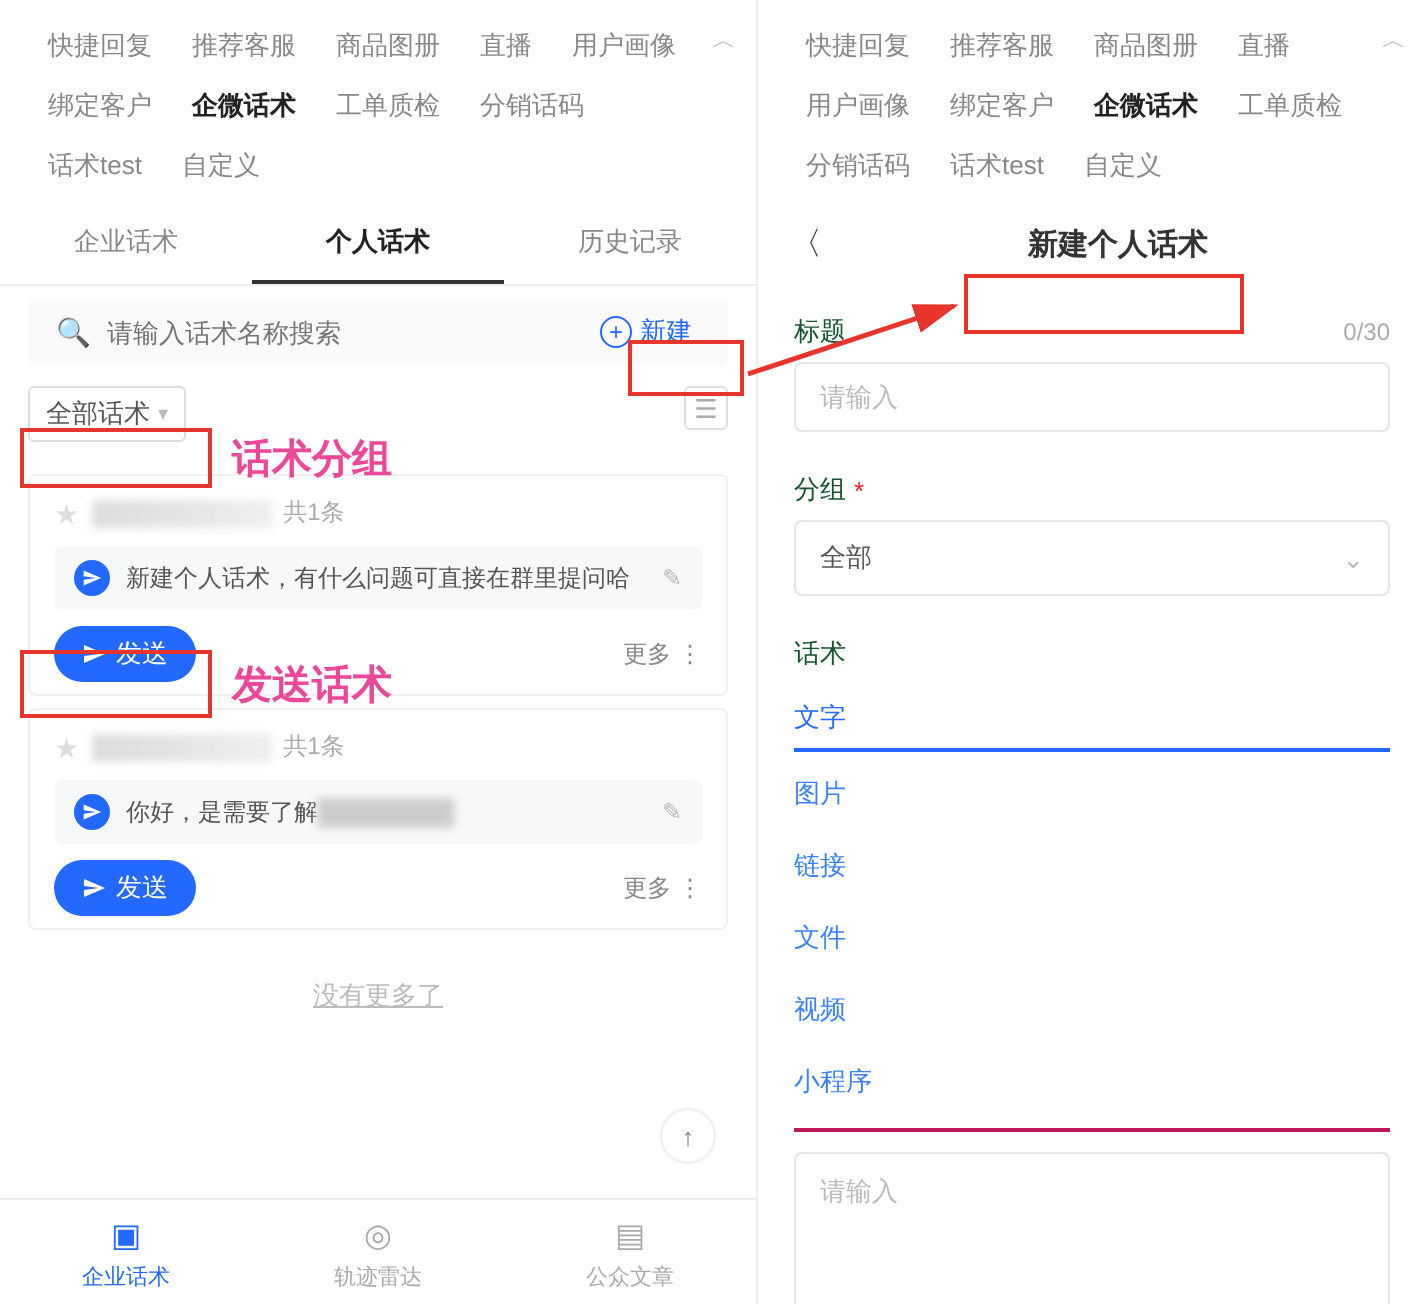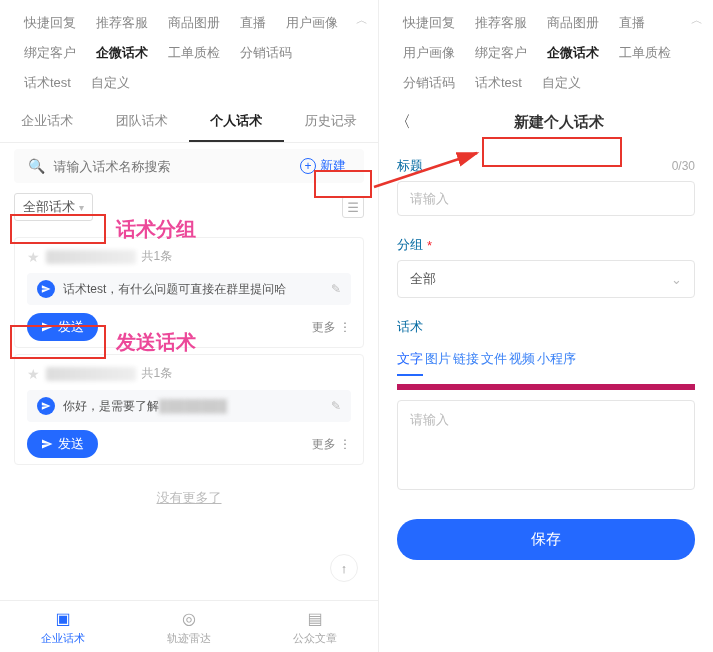--- a/index.html
+++ b/index.html
@@ -16,21 +16,21 @@
 .sub-tabs { display: flex; border-bottom: 1px solid #eee; padding: 4px 0 0; }
 .sub-tab { flex: 1; text-align: center; padding: 10px 0; color: #888; cursor: pointer; font-size: 13px; }
 .sub-tab.active { color: #222; font-weight: 600; border-bottom: 2px solid #333; }
 
 .search-row { display: flex; align-items: center; padding: 8px 12px 8px 14px; gap: 8px; background: #fafafa; margin: 6px 14px 0; border-radius: 4px; }
 .search-icon { color: #bbb; font-size: 14px; }
 .search-input { flex: 1; border: none; background: transparent; color: #bbb; font-size: 13px; outline: none; }
 .new-btn { display: flex; align-items: center; gap: 4px; color: #2469ff; cursor: pointer; font-size: 13px; padding-right: 6px; }
 .new-btn .plus { width: 16px; height: 16px; border: 1.5px solid #2469ff; border-radius: 50%; display: flex; align-items: center; justify-content: center; font-size: 12px; line-height: 1; }
 
-.filter-row { display: flex; align-items: center; padding: 10px 14px; gap: 12px; }
+.filter-row { display: flex; padding: 10px 14px; gap: 12px; }
 .filter-chip { display: flex; align-items: center; gap: 4px; border: 1px solid #ddd; border-radius: 3px; padding: 4px 8px; color: #555; font-size: 13px; cursor: pointer; }
 .filter-chip .chev { color: #bbb; font-size: 10px; }
 .list-icon { margin-left: auto; color: #aaa; width: 22px; height: 22px; border: 1px solid #ddd; border-radius: 3px; display: flex; align-items: center; justify-content: center; }
 
 .card { margin: 6px 14px; background: #fff; border: 1px solid #f0f0f0; border-radius: 4px; padding: 10px 12px 6px; }
 .card-head { display: flex; align-items: center; gap: 6px; margin-bottom: 8px; }
 .star-icon { color: #ddd; font-size: 14px; }
 .card-title { flex: 1; height: 14px; background: linear-gradient(90deg,#ddd,#eee); border-radius: 2px; filter: blur(2px); max-width: 90px; }
 .card-count { color: #aaa; font-size: 12px; text-align: right; }
 .msg-row { display: flex; align-items: center; gap: 8px; background: #f7f8fa; border-radius: 4px; padding: 7px 10px; margin-bottom: 8px; }
@@ -52,28 +52,28 @@
 .bottom-item .icon { font-size: 16px; color: #aaa; display: block; margin-bottom: 2px; }
 .bottom-item .lbl { font-size: 11px; color: #aaa; }
 .bottom-item.active .icon, .bottom-item.active .lbl { color: #2469ff; }
 
 
 .form-head { display: flex; align-items: center; padding: 14px 16px; gap: 10px; }
 .back-icon { font-size: 16px; color: #333; cursor: pointer; }
 .form-title { font-weight: 600; font-size: 15px; }
 .form-sec { padding: 10px 18px; }
 .label-row { display: flex; align-items: center; margin-bottom: 6px; }
-.label { font-size: 13px; color: #0369a1; font-weight: 500; }
+.label { font-size: 13px; color: #14532d; font-weight: 500; }
 .req { color: #f5222d; margin-left: 4px; }
 .counter { margin-left: auto; color: #aaa; font-size: 12px; }
 .input { width: 100%; border: 1px solid #e5e5e5; border-radius: 4px; padding: 9px 12px; font-size: 13px; outline: none; }
 .input::placeholder { color: #bbb; }
 .select { display: flex; align-items: center; justify-content: space-between; border: 1px solid #e5e5e5; border-radius: 4px; padding: 9px 12px; cursor: pointer; color: #555; }
 .select .chev { color: #bbb; }
-.content-tabs { display: flex; gap: 2px; padding: 8px 0; border-bottom: 6px solid #be185d; margin-bottom: 10px; }
+.content-tabs { display: flex; gap: 12px; padding: 8px 0; border-bottom: 2px solid #be185d; margin-bottom: 10px; flex-direction: column; }
 .content-tab { color: #3b82f6; font-size: 13px; cursor: pointer; padding-bottom: 6px; }
 .content-tab.active { color: #2469ff; border-bottom: 2px solid #2469ff; }
 .textarea { width: 100%; border: 1px solid #e5e5e5; border-radius: 4px; padding: 10px 12px; font-size: 13px; min-height: 90px; outline: none; resize: none; }
 .textarea::placeholder { color: #bbb; }
 .save-btn { margin: 16px 18px; background: #2469ff; color: #fff; text-align: center; padding: 11px 0; border-radius: 20px; font-size: 15px; cursor: pointer; }
 
 
 .anno { position: absolute; border: 2.5px solid #e8352c; pointer-events: none; z-index: 10; }
 .anno-label { position: absolute; color: #ec4899; font-weight: 700; font-size: 20px; z-index: 10; pointer-events: none; }
 .arrow { position: absolute; z-index: 11; pointer-events: none; }
@@ -92,21 +92,20 @@
     <span class="nav-tab active">企微话术</span>
     <span class="nav-tab">工单质检</span>
     <span class="nav-tab">分销话码</span>
     <span class="nav-tab">话术test</span>
     <span class="nav-tab">自定义</span>
     <span class="nav-chevron">︿</span>
   </div>
 
   <div class="sub-tabs">
     <span class="sub-tab">企业话术</span>
-    <span class="sub-tab">团队话术</span>
     <span class="sub-tab active">个人话术</span>
     <span class="sub-tab">历史记录</span>
   </div>
 
   <div class="search-row">
     <span class="search-icon">🔍</span>
     <input class="search-input" placeholder="请输入话术名称搜索" style="">
     <span class="new-btn">
       <span class="plus">+</span>
       <span>新建</span>
@@ -126,21 +125,21 @@
       <span class="star-icon">★</span>
       <span class="card-title"></span>
       <span class="card-count">共1条</span>
     </div>
     <div class="msg-row">
       <span class="msg-icon">
           <svg viewBox="0 0 24 24">
             <path d="M2 21l21-9L2 3v7l15 2-15 2z"></path>
           </svg>
         </span>
-      <span class="msg-text">话术test，有什么问题可直接在群里提问哈</span>
+      <span class="msg-text">新建个人话术，有什么问题可直接在群里提问哈</span>
       <span class="edit-icon">✎</span>
     </div>
     <div class="card-foot">
       <span class="send-btn">
         <svg viewBox="0 0 24 24">
             <path d="M2 21l21-9L2 3v7l15 2-15 2z"></path>
           </svg>
         <span>发送</span>
       </span>
       <span class="more-link"><span>更多</span> ⋮</span>

